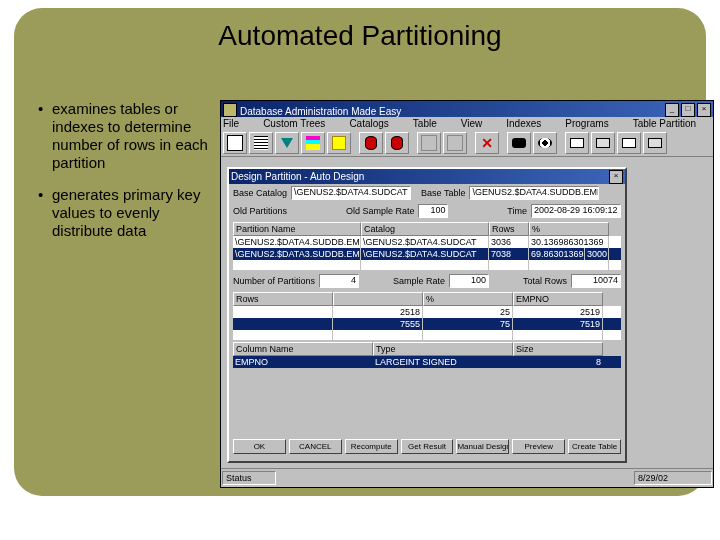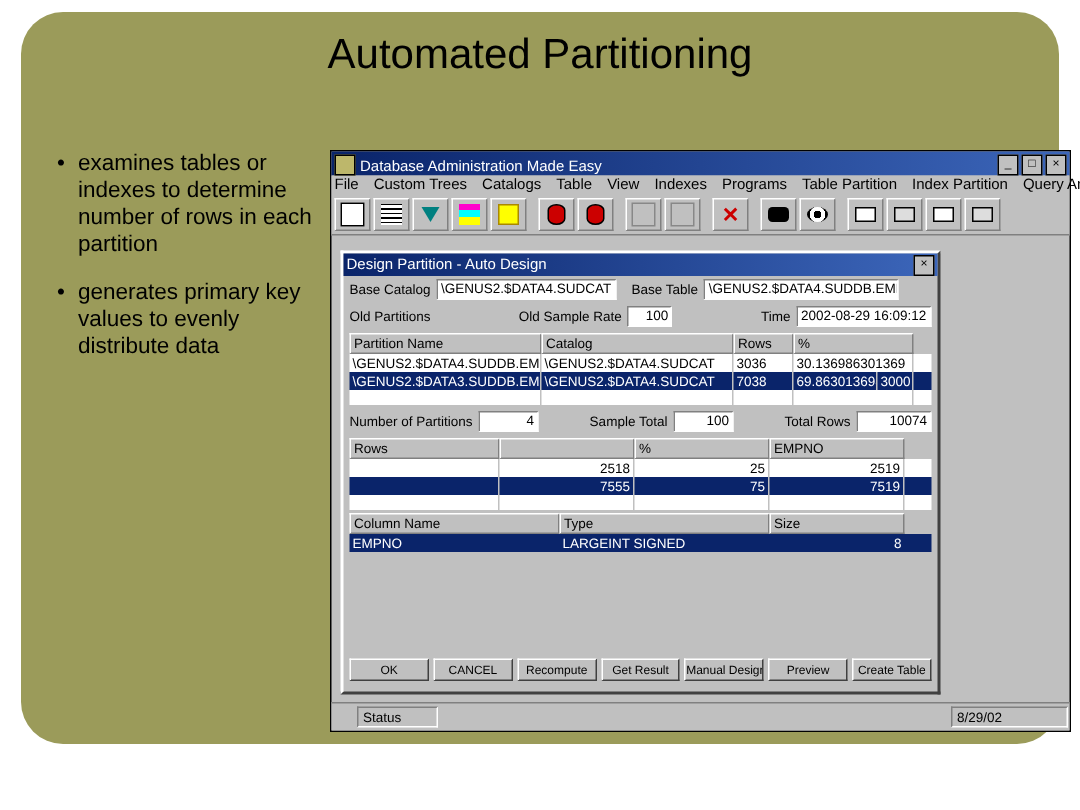--- a/index.html
+++ b/index.html
@@ -9,21 +9,21 @@
 .bullets{position:absolute;left:24px;top:92px;width:174px;color:#000000;font-size:15px;line-height:1.2}
 .bullets ul{list-style:none;padding:0;margin:0}
 .bullets li{margin-bottom:14px;position:relative;padding-left:14px}
 .bullets li::before{content:"•";position:absolute;left:0;top:0}
 .shot-outer{position:absolute;left:206px;top:92px;width:494px;height:388px;background:#c0c0c0;border:1px solid #000;box-sizing:border-box}
 .titlebar{height:16px;background:linear-gradient(to right,#0a246a,#3c66ba);display:flex;align-items:flex-end;padding:0 2px;color:#fff;font-size:10px}
 .titlebar .ti{width:12px;height:12px;background:#bdb76b;border:1px solid #000;margin-right:3px}
 .titlebar .tt{flex:1;overflow:hidden;white-space:nowrap}
 .winbtns{display:flex;gap:2px}
 .winbtn{width:12px;height:12px;background:#c0c0c0;border:1px solid #000;font-size:8px;line-height:10px;text-align:center;color:#000}
-.menubar{display:flex;font-size:10px;background:#c0c0c0;padding:1px 2px;gap:10px;color:#000}
+.menubar{display:flex;font-size:10px;background:#c0c0c0;padding:1px 2px;gap:24px;color:#000}
 .menubar span{white-space:nowrap}
 .toolbar{display:flex;align-items:center;padding:2px;gap:2px;background:#c0c0c0;border-bottom:1px solid #808080}
 .tbtn{width:22px;height:20px;background:#c0c0c0;border:1px solid;border-color:#fff #808080 #808080 #fff;display:flex;align-items:center;justify-content:center}
 .tsep{width:4px;height:20px}
 .ic{width:14px;height:14px}
 .ic-file{border:1px solid #000;background:#fff}
 .ic-grid{background:repeating-linear-gradient(#000 0 1px,#fff 1px 3px)}
 .ic-tri{width:0;height:0;border-left:6px solid transparent;border-right:6px solid transparent;border-top:10px solid #008080}
 .ic-stack{background:linear-gradient(#f0c 0 30%,#0ff 30% 60%,#ff0 60%)}
 .ic-star{width:12px;height:12px;background:#ff0;border:1px solid #a80}
@@ -56,21 +56,21 @@
 .d1{width:100px}.d2{width:90px}.d3{width:90px}.d4{width:90px}
 .table3{margin:2px 4px}
 .t3head{display:flex;font-size:9px;background:#c0c0c0}
 .t3head .th{border:1px solid;border-color:#fff #808080 #808080 #fff;padding:1px 2px;box-sizing:border-box}
 .e1{width:140px}.e2{width:140px}.e3{width:90px}
 .t3row{display:flex;font-size:9px;background:#0a246a;color:#fff}
 .t3row .td{padding:1px 2px;box-sizing:border-box}
 .btn-row{display:flex;gap:3px;padding:3px 4px;position:absolute;bottom:4px;left:0;right:0}
 .dbtn{flex:1;background:#c0c0c0;border:1px solid;border-color:#fff #404040 #404040 #fff;font-size:8px;text-align:center;padding:2px 0;white-space:nowrap;overflow:hidden}
 .statusbar{position:absolute;bottom:0;left:0;right:0;height:18px;background:#c0c0c0;border-top:1px solid #808080;display:flex;align-items:center;font-size:9px;color:#000}
-.stat-l{width:46px;border:1px solid;border-color:#808080 #fff #fff #808080;padding:1px 3px;margin:17px}
+.stat-l{width:46px;border:1px solid;border-color:#808080 #fff #fff #808080;padding:1px 3px;margin:1px}
 .stat-m{flex:1}
 .stat-r{width:70px;border:1px solid;border-color:#808080 #fff #fff #808080;padding:1px 3px;margin:1px;text-align:left}
 .footer{position:absolute;bottom:8px;left:20px;right:20px;display:flex;align-items:center;font-size:11px;color:#000}
 .footer .cpy{font-size:10px}
 .footer .hp{font-style:italic;font-weight:bold;margin-left:4px;font-size:14px}
 .footer .ctr{flex:1;text-align:center;font-size:11px}
 .footer .pn{font-size:11px}
 </style>
 </head>
 <body>
@@ -214,21 +214,21 @@
               <div class="td c2"></div>
               <div class="td c3"></div>
               <div class="td c4"></div>
             </div>
         </div>
 
         <div class="field-row">
           <span class="lbl">Number of Partitions</span>
           <div class="sunken-input" style="width:40px;text-align:right">4</div>
           <span style="flex:1"></span>
-          <span class="lbl">Sample Total</span>
+          <span class="lbl">Sample Rate</span>
           <div class="sunken-input" style="width:40px;text-align:right">100</div>
           <span style="flex:1"></span>
           <span class="lbl">Total Rows</span>
           <div class="sunken-input" style="width:50px;text-align:right">10074</div>
         </div>
 
         <div class="table2">
           <div class="t2head">
             <div class="th d1">Rows</div>
             <div class="th d2"></div>

